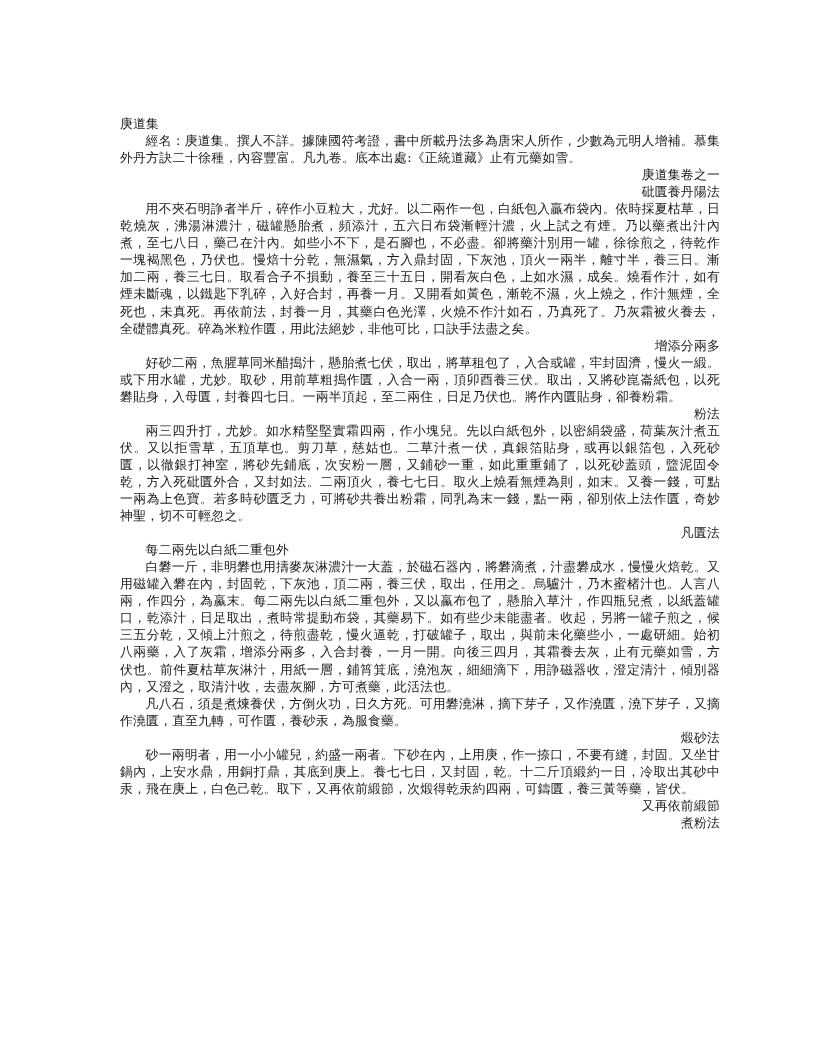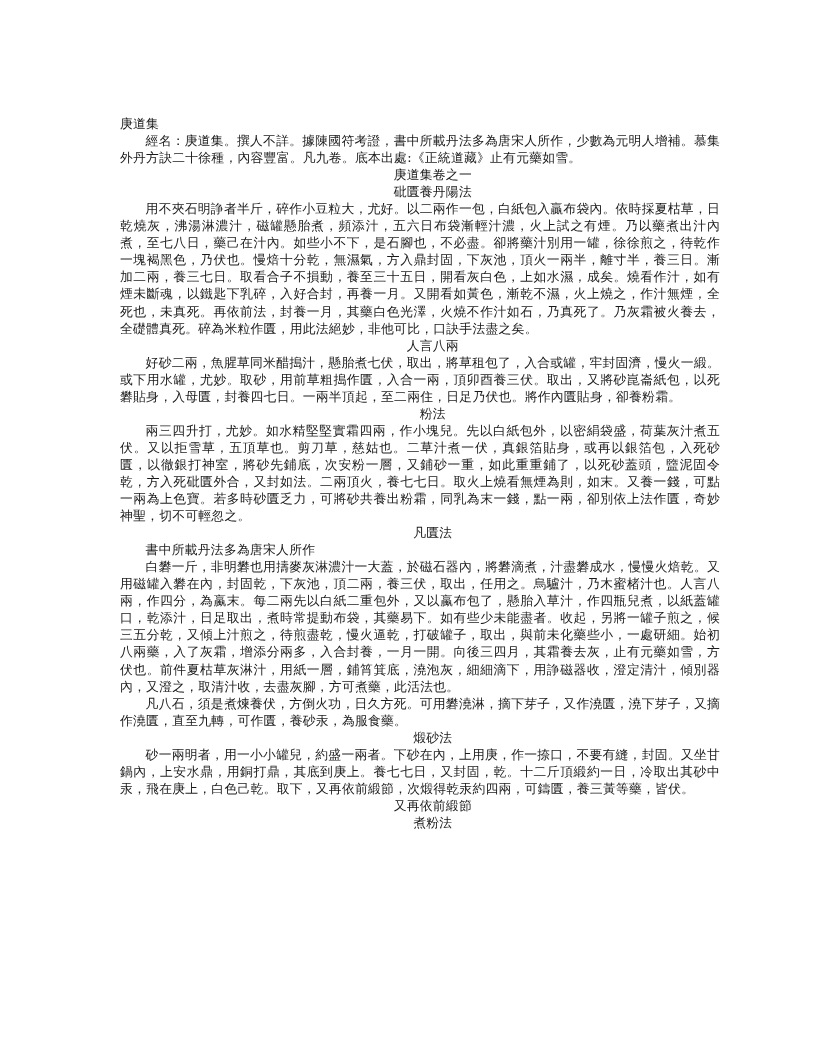--- a/index.html
+++ b/index.html
@@ -38,21 +38,21 @@
     margin: 0;
     padding: 0;
   }
   
   .doc-line.title {
     text-indent: 0;
   }
   
   .doc-line.heading {
     text-indent: 2em;
-    text-align: center;
+    text-align: right;
   }
   
   .doc-line.para {
     text-indent: 2em;
   }
   
   .doc-line.para.last,
   .doc-line.title,
   .doc-line.plain {
     text-align-last: left;
@@ -68,26 +68,26 @@
 </head>
 <body>
 
 <div class="page">
   <div class="text-block" id="text-block">
       <p class="doc-line title">庚道集</p>
       <p class="doc-line para">經名：庚道集。撰人不詳。據陳國符考證，書中所載丹法多為唐宋人所作，少數為元明人增補。慕集外丹方訣二十徐種，內容豐富。凡九卷。底本出處:《正統道藏》止有元藥如雪。</p>
       <p class="doc-line heading">庚道集卷之一</p>
       <p class="doc-line heading">砒匱養丹陽法</p>
       <p class="doc-line para">用不夾石明諍者半斤，碎作小豆粒大，尤好。以二兩作一包，白紙包入贏布袋內。依時採夏枯草，日乾燒灰，沸湯淋濃汁，磁罐懸胎煮，頻添汁，五六日布袋漸輕汁濃，火上試之有煙。乃以藥煮出汁內煮，至七八日，藥己在汁內。如些小不下，是石腳也，不必盡。卻將藥汁別用一罐，徐徐煎之，待乾作一塊褐黑色，乃伏也。慢焙十分乾，無濕氣，方入鼎封固，下灰池，頂火一兩半，離寸半，養三日。漸加二兩，養三七日。取看合子不損動，養至三十五日，開看灰白色，上如水濕，成矣。燒看作汁，如有煙未斷魂，以鐵匙下乳碎，入好合封，再養一月。又開看如黃色，漸乾不濕，火上燒之，作汁無煙，全死也，未真死。再依前法，封養一月，其藥白色光澤，火燒不作汁如石，乃真死了。乃灰霜被火養去，全礎體真死。碎為米粒作匱，用此法絕妙，非他可比，口訣手法盡之矣。</p>
-      <p class="doc-line heading">人言八兩</p>
+      <p class="doc-line heading">增添分兩多</p>
       <p class="doc-line para">好砂二兩，魚腥草同米醋搗汁，懸胎煮七伏，取出，將草租包了，入合或罐，牢封固濟，慢火一緞。或下用水罐，尤妙。取砂，用前草粗搗作匱，入合一兩，頂卯酉養三伏。取出，又將砂崑崙紙包，以死礬貼身，入母匱，封養四七日。一兩半頂起，至二兩住，日足乃伏也。將作內匱貼身，卻養粉霜。</p>
       <p class="doc-line heading">粉法</p>
       <p class="doc-line para">兩三四升打，尤妙。如水精堅堅實霜四兩，作小塊兒。先以白紙包外，以密絹袋盛，荷葉灰汁煮五伏。又以拒雪草，五頂草也。剪刀草，慈姑也。二草汁煮一伏，真銀箔貼身，或再以銀箔包，入死砂匱，以徹銀打神室，將砂先鋪底，次安粉一層，又鋪砂一重，如此重重鋪了，以死砂蓋頭，盬泥固令乾，方入死砒匱外合，又封如法。二兩頂火，養七七日。取火上燒看無煙為則，如末。又養一錢，可點一兩為上色寶。若多時砂匱乏力，可將砂共養出粉霜，同乳為末一錢，點一兩，卻別依上法作匱，奇妙神聖，切不可輕忽之。</p>
       <p class="doc-line heading">凡匱法</p>
-      <p class="doc-line plain">書中所載丹法多為唐宋人所作</p>
+      <p class="doc-line plain">每二兩先以白紙二重包外</p>
       <p class="doc-line para">白礬一斤，非明礬也用擣麥灰淋濃汁一大蓋，於磁石器內，將礬滴煮，汁盡礬成水，慢慢火焙乾。又用磁罐入礬在內，封固乾，下灰池，頂二兩，養三伏，取出，任用之。烏驢汁，乃木蜜楮汁也。人言八兩，作四分，為蠃末。每二兩先以白紙二重包外，又以蠃布包了，懸胎入草汁，作四瓶兒煮，以紙蓋罐口，乾添汁，日足取出，煮時常提動布袋，其藥易下。如有些少未能盡者。收起，另將一罐子煎之，候三五分乾，又傾上汁煎之，待煎盡乾，慢火逼乾，打破罐子，取出，與前未化藥些小，一處研細。始初八兩藥，入了灰霜，增添分兩多，入合封養，一月一開。向後三四月，其霜養去灰，止有元藥如雪，方伏也。前件夏枯草灰淋汁，用紙一層，鋪筲箕底，澆泡灰，細細滴下，用諍磁器收，澄定清汁，傾別器內，又澄之，取清汁收，去盡灰腳，方可煮藥，此活法也。</p>
       <p class="doc-line para">凡八石，須是煮煉養伏，方倒火功，日久方死。可用礬澆淋，摘下芽子，又作澆匱，澆下芽子，又摘作澆匱，直至九轉，可作匱，養砂汞，為服食藥。</p>
       <p class="doc-line heading">煅砂法</p>
       <p class="doc-line para">砂一兩明者，用一小小罐兒，約盛一兩者。下砂在內，上用庚，作一捺口，不要有縫，封固。又坐甘鍋內，上安水鼎，用銅打鼎，其底到庚上。養七七日，又封固，乾。十二斤頂緞約一日，冷取出其砂中汞，飛在庚上，白色己乾。取下，又再依前緞節，次煅得乾汞約四兩，可鑄匱，養三黃等藥，皆伏。</p>
       <p class="doc-line heading">又再依前緞節</p>
       <p class="doc-line heading">煮粉法</p>
     </div>
 </div>
 
 </body></html>

